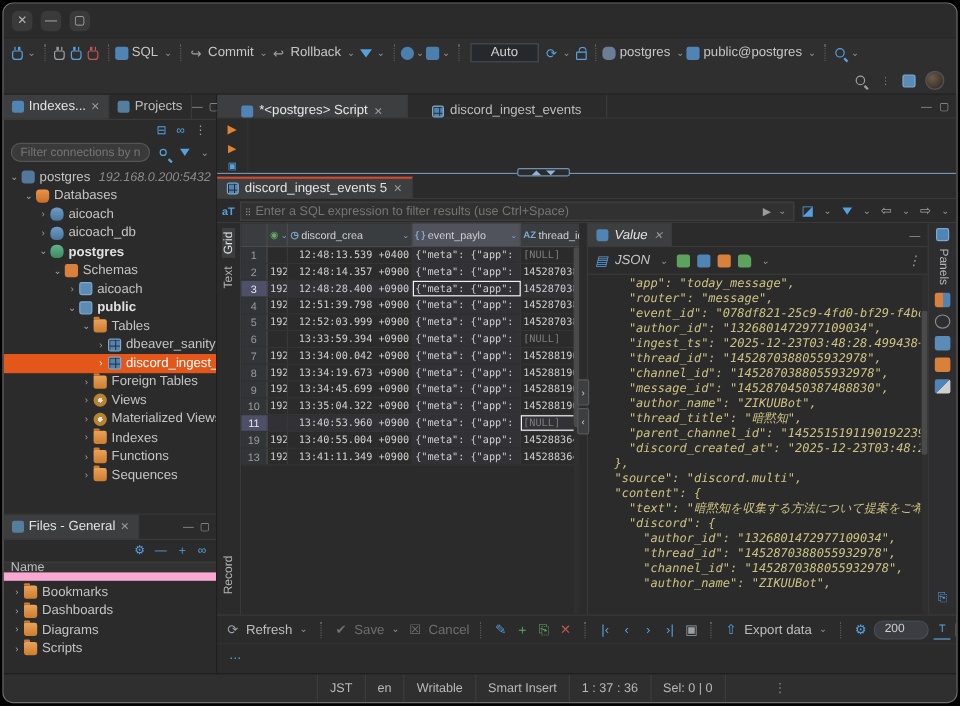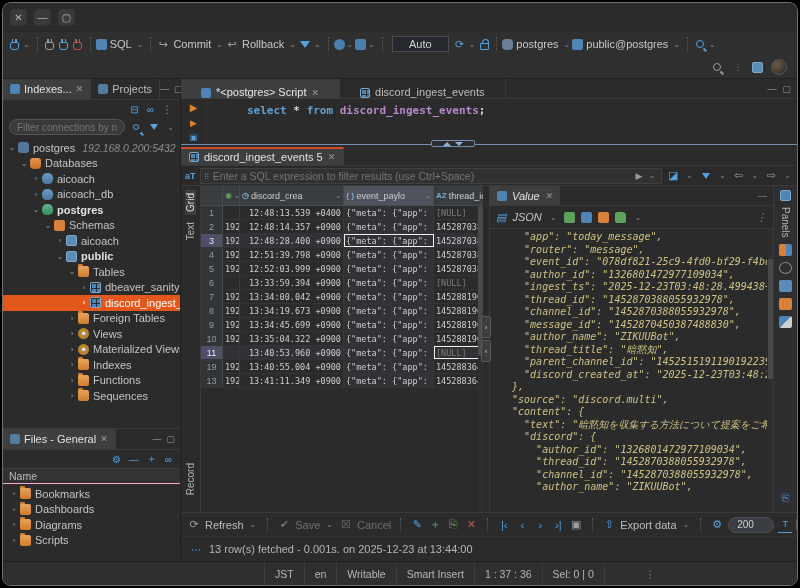--- a/index.html
+++ b/index.html
@@ -65,21 +65,21 @@
   .ic-schema-orange { background:#d9803a; }
   .ic-schema-blue { background:#5b8cb8; border:1px solid #7fa9cc; }
   .ic-folder { background:linear-gradient(#e8a35c,#d07c2c); border-radius:1px 2px 2px 2px; position:relative; }
   .ic-folder::before { content:""; position:absolute; top:-2px; left:0; width:5px; height:2px; background:#d07c2c; border-radius:1px 1px 0 0; }
   .ic-table { background:#4f84b5; background-image:linear-gradient(#2b2b2b 1px, transparent 1px),linear-gradient(90deg,#2b2b2b 1px, transparent 1px); background-size:5px 5px; border:1px solid #7fa9cc; }
   .ic-eye { background:radial-gradient(circle at 50% 50%, #e2e2e2 2px, #b9842f 2px); border-radius:50%; }
   .tree-suffix { color:#8b8b8b; font-style:italic; margin-left:7px; font-size:10.5px; }
   .bold { font-weight:bold; color:#e0e0e0; }
 
   .files-panel { height:133px; flex:0 0 auto; border-top:1px solid #3a3a3a; display:flex; flex-direction:column; }
-  .name-hdr { height:16px; background:#333; border-top:1px solid #3e3e3e; border-bottom:1px solid #f9a8d4;
+  .name-hdr { height:16px; background:#333; border-top:1px solid #3e3e3e; border-bottom:7px solid #f9a8d4;
               color:#bdbdbd; font-size:10.5px; padding-left:6px; display:flex; align-items:center; }
   .files-list { flex:1; font-size:11px; color:#c4c4c4; padding-top:2px; }
 
   
   .content { flex:1; display:flex; flex-direction:column; min-width:0; background:#2b2b2b; }
   .editor-tabs { height:20px; display:flex; align-items:stretch; background:#2b2b2b; border-bottom:1px solid #3a3a3a; font-size:11px; }
   .etab { display:flex; align-items:flex-end; gap:5px; padding:0 20px; color:#bdbdbd; border-right:1px solid #3a3a3a; }
   .etab.active { background:#3c3e40; color:#e6e6e6; }
   .etabs-fill { flex:1; display:flex; align-items:center; justify-content:flex-end; padding-right:6px; gap:6px; color:#9a9a9a; font-size:9px; }
   .editor { height:45px; position:relative; background:#2b2b2b; flex:0 0 auto; }
@@ -430,21 +430,20 @@
           <span>▢</span>
         </div>
       </div>
 
       <div class="editor">
         <div class="gutter">
           <span class="orange" style="font-size:10px">▶</span>
           <span class="orange" style="font-size:9px">▶</span>
           <span class="blue" style="font-size:8px">▣</span>
         </div>
-        <div class="sql-line"><span class="kw">select</span><span class="pl"> * </span><span class="kw">from</span><span class="tbl"> discord_ingest_events</span><span class="pl">;</span></div>
       </div>
 
       <div class="splitter">
         <div class="split-handle">
             <i class="up"></i>
             <i class="down"></i>
           </div>
       </div>
 
       <div class="res-tabbar">
@@ -706,21 +705,20 @@
         <span class="chev">⌄</span>
         <span class="tb-sep"></span>
         <span class="tb-ic blue">⚙</span>
         <input class="fetch-input" value="200" style="">
         <span class="tb-ic blue" style="border-bottom:1.5px solid #55a1e0;font-size:9px">T</span>
         <span class="count-badge">13</span>
       </div>
 
       <div class="res-status">
         <span class="blue" style="font-size:10px">⋯</span>
-        <span>13 row(s) fetched - 0.001s. on 2025-12-23 at 13:44:00</span>
       </div>
     </div>
   </div>
 
   <div class="statusbar">
     <div class="sb-spacer"></div>
     <div class="sb-seg">JST</div>
     <div class="sb-seg">en</div>
     <div class="sb-seg">Writable</div>
     <div class="sb-seg">Smart Insert</div>

